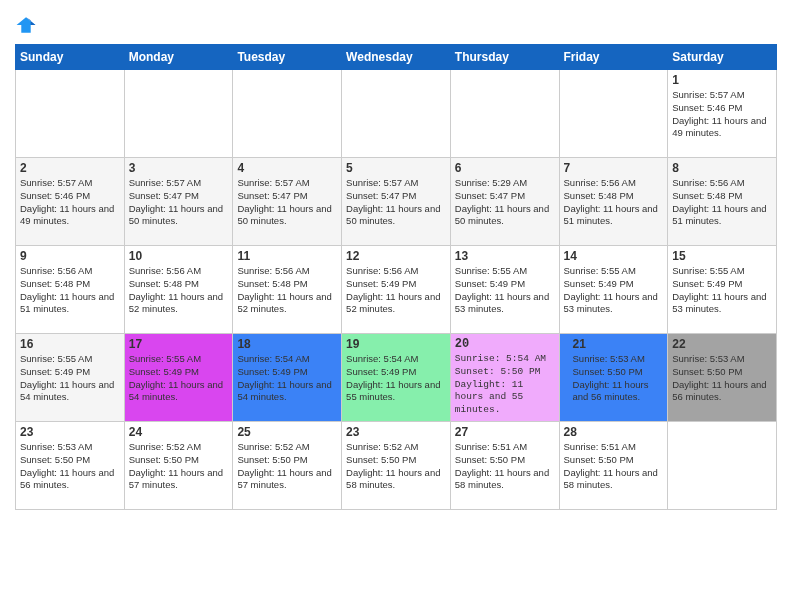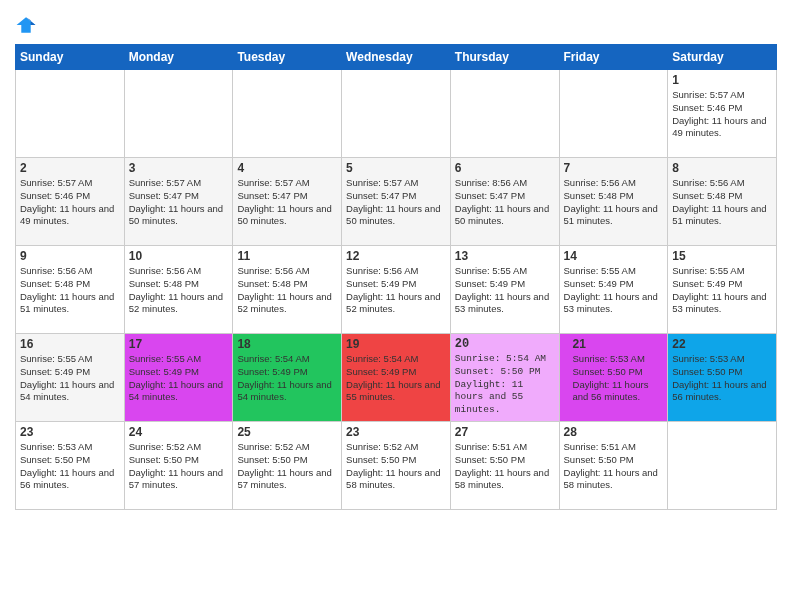--- a/index.html
+++ b/index.html
@@ -161,21 +161,21 @@
           </td>
           <td style="background: rgb(245, 245, 245);">
             <span class="day-number">5</span>
             <div class="day-info">Sunrise: 5:57 AM
 Sunset: 5:47 PM
 Daylight: 11 hours
 and 50 minutes.</div>
           </td>
           <td style="background: rgb(245, 245, 245);">
             <span class="day-number">6</span>
-            <div class="day-info">Sunrise: 8:56 AM
+            <div class="day-info">Sunrise: 5:29 AM
 Sunset: 5:47 PM
 Daylight: 11 hours
 and 50 minutes.</div>
           </td>
           <td style="background: rgb(245, 245, 245);">
             <span class="day-number">7</span>
             <div class="day-info">Sunrise: 5:56 AM
 Sunset: 5:48 PM
 Daylight: 11 hours
 and 51 minutes.</div>
@@ -247,49 +247,49 @@
 Daylight: 11 hours
 and 54 minutes.</div>
           </td>
           <td style="background: #d946ef;">
             <span class="day-number">17</span>
             <div class="day-info">Sunrise: 5:55 AM
 Sunset: 5:49 PM
 Daylight: 11 hours
 and 54 minutes.</div>
           </td>
-          <td style="background: #22c55e;">
+          <td style="background: #3b82f6;">
             <span class="day-number">18</span>
             <div class="day-info">Sunrise: 5:54 AM
 Sunset: 5:49 PM
 Daylight: 11 hours
 and 54 minutes.</div>
           </td>
-          <td style="background: #ef4444;">
+          <td style="background: #86efac;">
             <span class="day-number">19</span>
             <div class="day-info">Sunrise: 5:54 AM
 Sunset: 5:49 PM
 Daylight: 11 hours
 and 55 minutes.</div>
           </td>
           <td style="background: #f0abfc; font-family: Liberation Mono, monospace;">
             <span class="day-number">20</span>
             <div class="day-info">Sunrise: 5:54 AM
 Sunset: 5:50 PM
 Daylight: 11 hours
 and 55 minutes.</div>
           </td>
-          <td style="background: #d946ef; padding-left: 13px;">
+          <td style="background: #3b82f6; padding-left: 13px;">
             <span class="day-number">21</span>
             <div class="day-info">Sunrise: 5:53 AM
 Sunset: 5:50 PM
 Daylight: 11 hours
 and 56 minutes.</div>
           </td>
-          <td style="background: #0ea5e9;">
+          <td style="background: #a3a3a3;">
             <span class="day-number">22</span>
             <div class="day-info">Sunrise: 5:53 AM
 Sunset: 5:50 PM
 Daylight: 11 hours
 and 56 minutes.</div>
           </td>
         </tr>
         <tr>
           <td>
             <span class="day-number">23</span>

